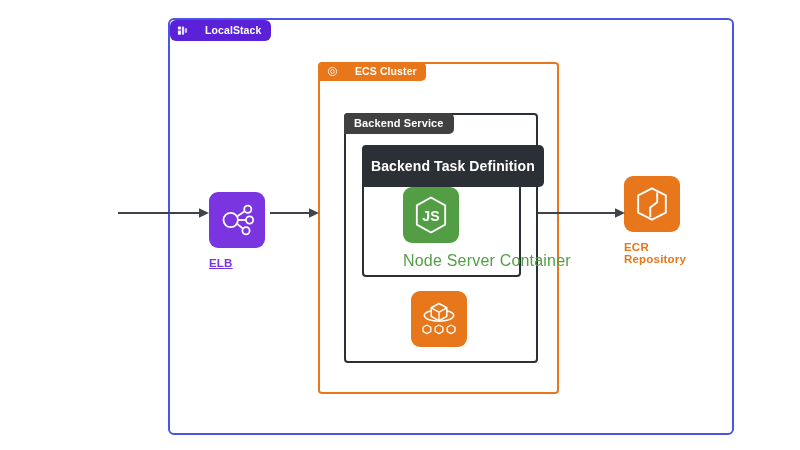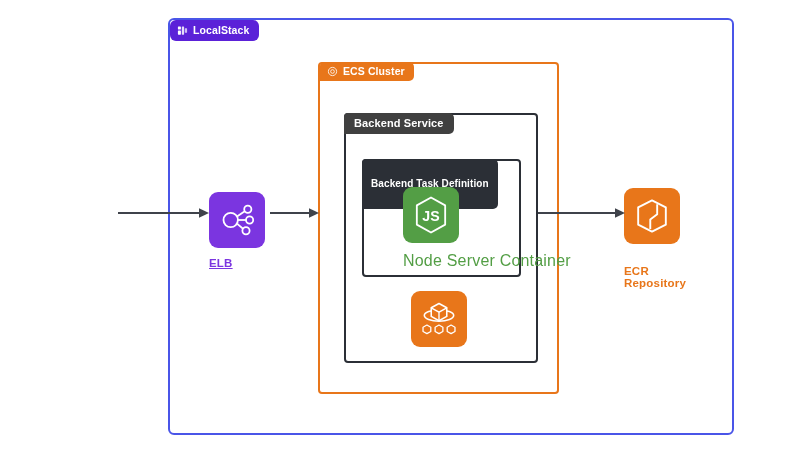--- a/index.html
+++ b/index.html
@@ -12,48 +12,48 @@
 
   
   .boundary{position:absolute;box-sizing:border-box;border-radius:6px;background:transparent;}
   #localstack-boundary{left:168px;top:18px;width:566px;height:417px;border:2.5px solid #4a55e8;}
   #ecs-cluster-boundary{left:318px;top:62px;width:241px;height:332px;border:2.5px solid #e8761a;border-radius:4px;}
   #backend-service-boundary{left:344px;top:113px;width:194px;height:250px;border:2.5px solid #2b2f36;border-radius:4px;}
   #task-definition-boundary{left:362px;top:159px;width:159px;height:118px;border:2px solid #2b2f36;border-radius:4px;}
 
   
   .tag{
-    position:absolute;display:flex;align-items:center;gap:5px;
+    position:absolute;display:flex;align-items:center;gap:17px;
     color:#ffffff;font-size:10.5px;font-weight:600;letter-spacing:.1px;
     padding:4px 9px 4px 7px;border-radius:5px;white-space:nowrap;line-height:1;
   }
   #localstack-tag{left:170px;top:20px;background:#5b21d8;border-radius:6px;padding:5px 10px 5px 7px;}
   #ecs-cluster-tag{left:320px;top:62px;background:#e8761a;border-top-left-radius:4px;border-top-right-radius:5px;border-bottom-right-radius:5px;border-bottom-left-radius:0;}
   #backend-service-tag{left:344px;top:113px;background:#404040;font-size:11px;padding:5px 10px;border-top-left-radius:4px;border-bottom-right-radius:5px;border-top-right-radius:5px;border-bottom-left-radius:0;}
-  #task-definition-tag{left:362px;top:159px;background:#2b2f36;font-size:10px;padding:20px 9px;border-top-left-radius:4px;border-bottom-right-radius:5px;border-top-right-radius:5px;border-bottom-left-radius:0;}
+  #task-definition-tag{left:362px;top:145px;background:#2b2f36;font-size:14px;padding:14px 9px;border-top-left-radius:4px;border-bottom-right-radius:5px;border-top-right-radius:5px;border-bottom-left-radius:0;}
 
   .tag-icon{display:inline-flex;align-items:center;justify-content:center;}
 
   
   .node{position:absolute;display:flex;flex-direction:column;align-items:flex-start;}
   .node-tile{
     width:56px;height:56px;border-radius:9px;
     display:flex;align-items:center;justify-content:center;
   }
   .node-label{margin-top:9px;font-size:11.5px;font-weight:600;letter-spacing:.2px;}
 
   #user-node{left:45px;top:182px;width:90px;}
   #user-glyph{width:62px;height:48px;display:flex;align-items:center;justify-content:center;}
   #user-node .node-label{color:#2b2f36;font-weight:400;font-size:11.5px;margin-top:13px;}
 
   #elb-node{left:209px;top:192px;width:58px;}
   #elb-tile{background:#7b35e0;}
   #elb-node .node-label{color:#7b35e0;text-decoration:underline;}
 
-  #ecr-node{left:624px;top:188px;width:58px;gap:12px;}
+  #ecr-node{left:624px;top:176px;width:58px;}
   #ecr-tile{background:#e8761a;}
   #ecr-node .node-label{color:#e8761a;}
 
   #node-container{left:403px;top:187px;width:78px;}
   #node-container-tile{background:#539e45;width:56px;height:56px;border-radius:9px;}
   #node-container .node-label{color:#539e45;font-weight:400;font-size:16px;white-space:nowrap;}
 
   #ecs-task-icon{left:411px;top:291px;width:56px;}
   #ecs-task-tile{background:#e8761a;width:56px;height:56px;border-radius:9px;}
 

